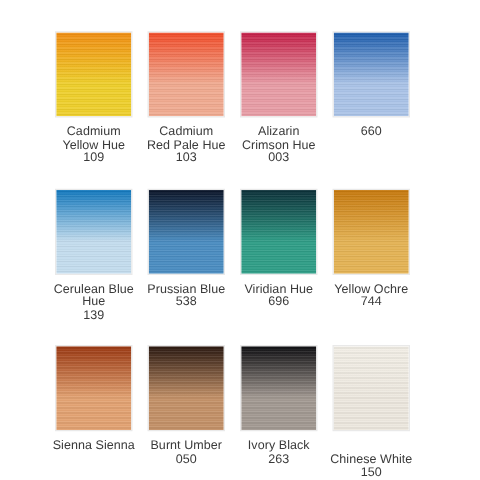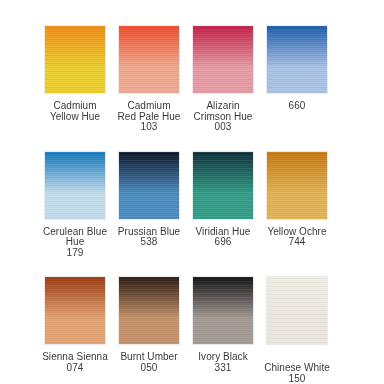--- a/index.html
+++ b/index.html
@@ -92,20 +92,21 @@
 
   <div class="swatch-row">
     <div class="swatch-cell">
       <div class="swatch-chip" style="border-color: rgb(233, 233, 233);">
         <div class="grad" style="background: linear-gradient(rgb(239, 141, 18) 0%, rgb(237, 206, 42) 62%, rgb(237, 206, 42) 100%);"></div>
         <div class="texture"></div>
       </div>
       <div class="swatch-caption" style="color: rgb(58, 58, 58);">
         <span class="swatch-name">Cadmium
 Yellow Hue</span>
+        <span class="swatch-code">109</span>
       </div>
     </div>
     <div class="swatch-cell">
       <div class="swatch-chip" style="border-color: rgb(233, 233, 233);">
         <div class="grad" style="background: linear-gradient(rgb(240, 75, 40) 0%, rgb(239, 169, 143) 62%, rgb(239, 169, 143) 100%);"></div>
         <div class="texture"></div>
       </div>
       <div class="swatch-caption" style="color: rgb(58, 58, 58);">
         <span class="swatch-name">Cadmium
 Red Pale Hue</span>
@@ -138,21 +139,21 @@
 
   <div class="swatch-row">
     <div class="swatch-cell">
       <div class="swatch-chip" style="border-color: rgb(233, 233, 233);">
         <div class="grad" style="background: linear-gradient(rgb(17, 119, 188) 0%, rgb(195, 220, 237) 62%, rgb(195, 220, 237) 100%);"></div>
         <div class="texture"></div>
       </div>
       <div class="swatch-caption" style="color: rgb(58, 58, 58);">
         <span class="swatch-name">Cerulean Blue
 Hue</span>
-        <span class="swatch-code">179</span>
+        <span class="swatch-code">139</span>
       </div>
     </div>
     <div class="swatch-cell">
       <div class="swatch-chip" style="border-color: rgb(233, 233, 233);">
         <div class="grad" style="background: linear-gradient(rgb(10, 20, 40) 0%, rgb(74, 140, 192) 62%, rgb(74, 140, 192) 100%);"></div>
         <div class="texture"></div>
       </div>
       <div class="swatch-caption" style="color: rgb(58, 58, 58);">
         <span class="swatch-name">Prussian Blue</span>
         <span class="swatch-code">538</span>
@@ -183,41 +184,40 @@
   <div class="row-spacer"></div>
 
   <div class="swatch-row">
     <div class="swatch-cell">
       <div class="swatch-chip" style="border-color: rgb(233, 233, 233);">
         <div class="grad" style="background: linear-gradient(rgb(156, 58, 20) 0%, rgb(227, 163, 115) 62%, rgb(227, 163, 115) 100%);"></div>
         <div class="texture"></div>
       </div>
       <div class="swatch-caption" style="color: rgb(58, 58, 58);">
         <span class="swatch-name">Sienna Sienna</span>
-        <span class="swatch-code">074</span>
       </div>
     </div>
     <div class="swatch-cell">
       <div class="swatch-chip" style="border-color: rgb(233, 233, 233);">
         <div class="grad" style="background: linear-gradient(rgb(44, 26, 18) 0%, rgb(196, 146, 105) 62%, rgb(196, 146, 105) 100%);"></div>
         <div class="texture"></div>
       </div>
       <div class="swatch-caption" style="color: rgb(58, 58, 58);">
         <span class="swatch-name">Burnt Umber</span>
         <span class="swatch-code">050</span>
       </div>
     </div>
     <div class="swatch-cell">
       <div class="swatch-chip" style="border-color: rgb(233, 233, 233);">
         <div class="grad" style="background: linear-gradient(rgb(17, 17, 20) 0%, rgb(163, 154, 147) 62%, rgb(163, 154, 147) 100%);"></div>
         <div class="texture"></div>
       </div>
       <div class="swatch-caption" style="color: rgb(58, 58, 58);">
         <span class="swatch-name">Ivory Black</span>
-        <span class="swatch-code">331</span>
+        <span class="swatch-code">263</span>
       </div>
     </div>
     <div class="swatch-cell">
       <div class="swatch-chip" style="border-color: rgb(233, 233, 233);">
         <div class="grad" style="background: linear-gradient(rgb(242, 238, 230) 0%, rgb(237, 232, 223) 62%, rgb(237, 232, 223) 100%);"></div>
         <div class="texture"></div>
       </div>
       <div class="swatch-caption" style="color: rgb(58, 58, 58); margin-top: 18px;">
         <span class="swatch-name">Chinese White</span>
         <span class="swatch-code">150</span>

